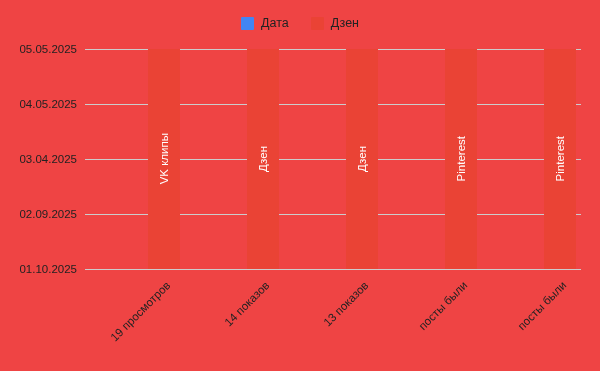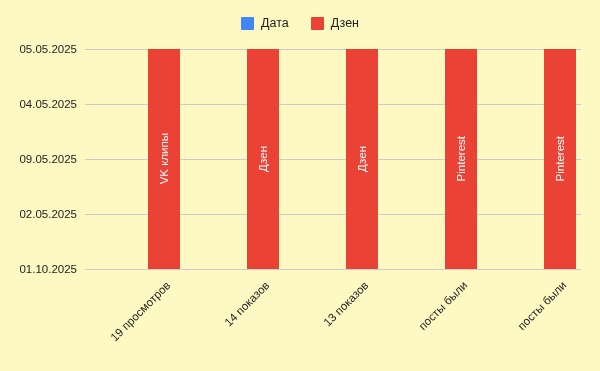--- a/index.html
+++ b/index.html
@@ -10,21 +10,21 @@
   body {
     width: 600px;
     height: 371px;
     font-family: "Liberation Sans", sans-serif;
     overflow: hidden;
     position: relative;
   }
   #chart-root {
     position: absolute;
     inset: 0;
-    background: #fef9c3;
+    background: #ef4444;
   }
 
   
   .legend {
     position: absolute;
     top: 14px;
     left: 0;
     width: 600px;
     display: flex;
     justify-content: center;
@@ -140,22 +140,22 @@
     </div>
     <div class="legend-entry">
       <span class="legend-swatch" style="background: rgb(234, 67, 53);"></span>
       <span class="legend-label">Дзен</span>
     </div>
   </div>
 
   <div class="y-labels">
     <div class="y-label" style="top:49px;">05.05.2025</div>
     <div class="y-label" style="top:104px;margin-left:28px;">04.05.2025</div>
-    <div class="y-label" style="top:159px;">09.05.2025</div>
-    <div class="y-label" style="top:214px;">02.05.2025</div>
+    <div class="y-label" style="top:159px;">03.04.2025</div>
+    <div class="y-label" style="top:214px;">02.09.2025</div>
     <div class="y-label" style="top:269px;">01.10.2025</div>
   </div>
 
   <div class="plot">
     <div class="gridline" style="top: 0px; background: rgb(204, 204, 204);"></div>
     <div class="gridline" style="top: 55px; background: rgb(204, 204, 204);"></div>
     <div class="gridline" style="top: 110px; background: rgb(204, 204, 204);"></div>
     <div class="gridline" style="top: 165px; background: rgb(204, 204, 204);"></div>
     <div class="gridline" style="top: 220px; background: rgb(204, 204, 204);"></div>
 

